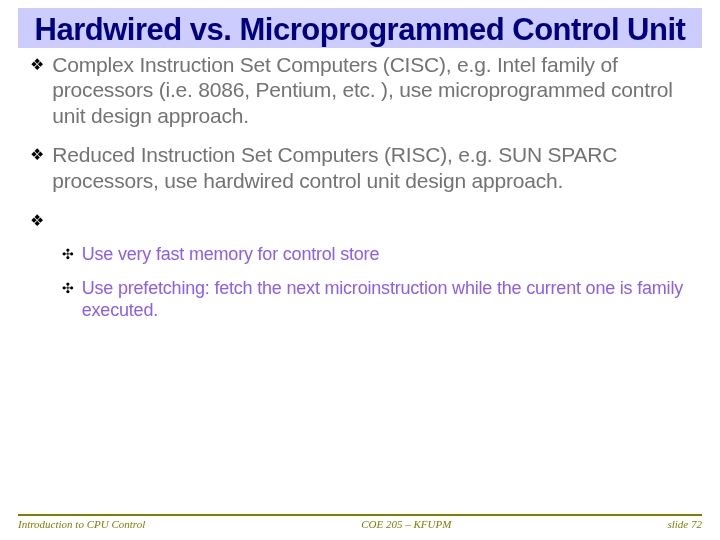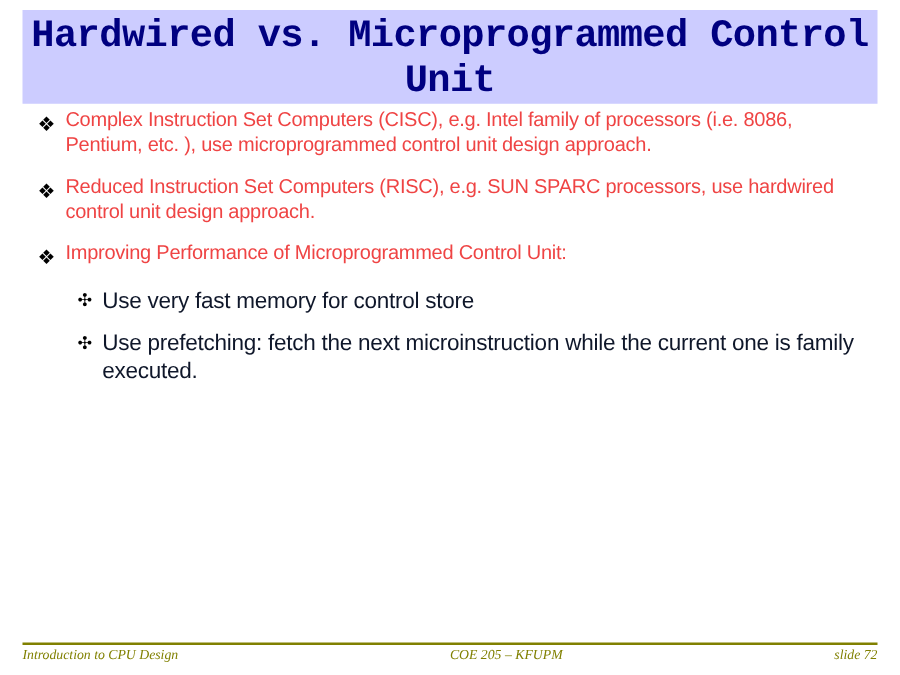--- a/index.html
+++ b/index.html
@@ -11,21 +11,21 @@
     position: relative;
     overflow: hidden;
   }
   .title-bar {
     background: #ccccff;
     margin: 8px 18px 0 18px;
     padding: 4px 0 0 0;
     text-align: center;
   }
   .title-text {
-    font-family: Liberation Mono, monospace;
+    font-family: Liberation Sans, sans-serif;
     font-size: 31px;
     font-weight: bold;
     color: #000080;
     line-height: 1.15;
     letter-spacing: -0.5px;
   }
   .content {
     padding: 4px 30px 0 30px;
   }
   .bullet-item {
@@ -34,22 +34,22 @@
     margin-bottom: 14px;
   }
   .bullet-icon {
     flex: 0 0 auto;
     font-size: 16px;
     color: #000;
     margin-right: 8px;
     margin-top: 3px;
   }
   .bullet-text {
-    font-size: 16px;
-    color: #ef4444;
+    font-size: 21px;
+    color: #737373;
     line-height: 1.22;
     letter-spacing: -0.2px;
   }
   .sub-list {
     padding-left: 32px;
     margin-top: 4px;
   }
   .sub-item {
     display: flex;
     align-items: flex-start;
@@ -57,21 +57,21 @@
   }
   .sub-icon {
     flex: 0 0 auto;
     font-size: 14px;
     color: #000;
     margin-right: 8px;
     margin-top: 2px;
   }
   .sub-text {
     font-size: 18px;
-    color: #0f172a;
+    color: #8b5cf6;
     line-height: 1.22;
     letter-spacing: -0.2px;
   }
   .footer {
     position: absolute;
     bottom: 10px;
     left: 0;
     right: 0;
     padding: 0 18px;
   }
@@ -106,36 +106,35 @@
     <span class="bullet-text">Complex Instruction Set Computers (CISC), e.g. Intel family of processors (i.e. 8086, Pentium, etc. ), use microprogrammed control unit design approach.</span>
   </div>
 
   <div class="bullet-item">
     <span class="bullet-icon">❖</span>
     <span class="bullet-text">Reduced Instruction Set Computers (RISC), e.g. SUN SPARC processors, use hardwired control unit design approach.</span>
   </div>
 
   <div class="bullet-item">
     <span class="bullet-icon">❖</span>
-    <span class="bullet-text">Improving Performance of Microprogrammed Control Unit:</span>
   </div>
 
   <div class="sub-list">
     <div class="sub-item">
       <span class="sub-icon">✣</span>
       <span class="sub-text">Use very fast memory for control store</span>
     </div>
     <div class="sub-item">
       <span class="sub-icon">✣</span>
       <span class="sub-text">Use prefetching: fetch the next microinstruction while the current one is family executed.</span>
     </div>
   </div>
 
 </div>
 
 <div class="footer">
   <div class="footer-line"></div>
   <div class="footer-row">
-    <span class="footer-left">Introduction to CPU Design</span>
+    <span class="footer-left">Introduction to CPU Control</span>
     <span class="footer-center">COE 205 – KFUPM</span>
     <span class="footer-right">slide 72</span>
   </div>
 </div>
 
 </body></html>

